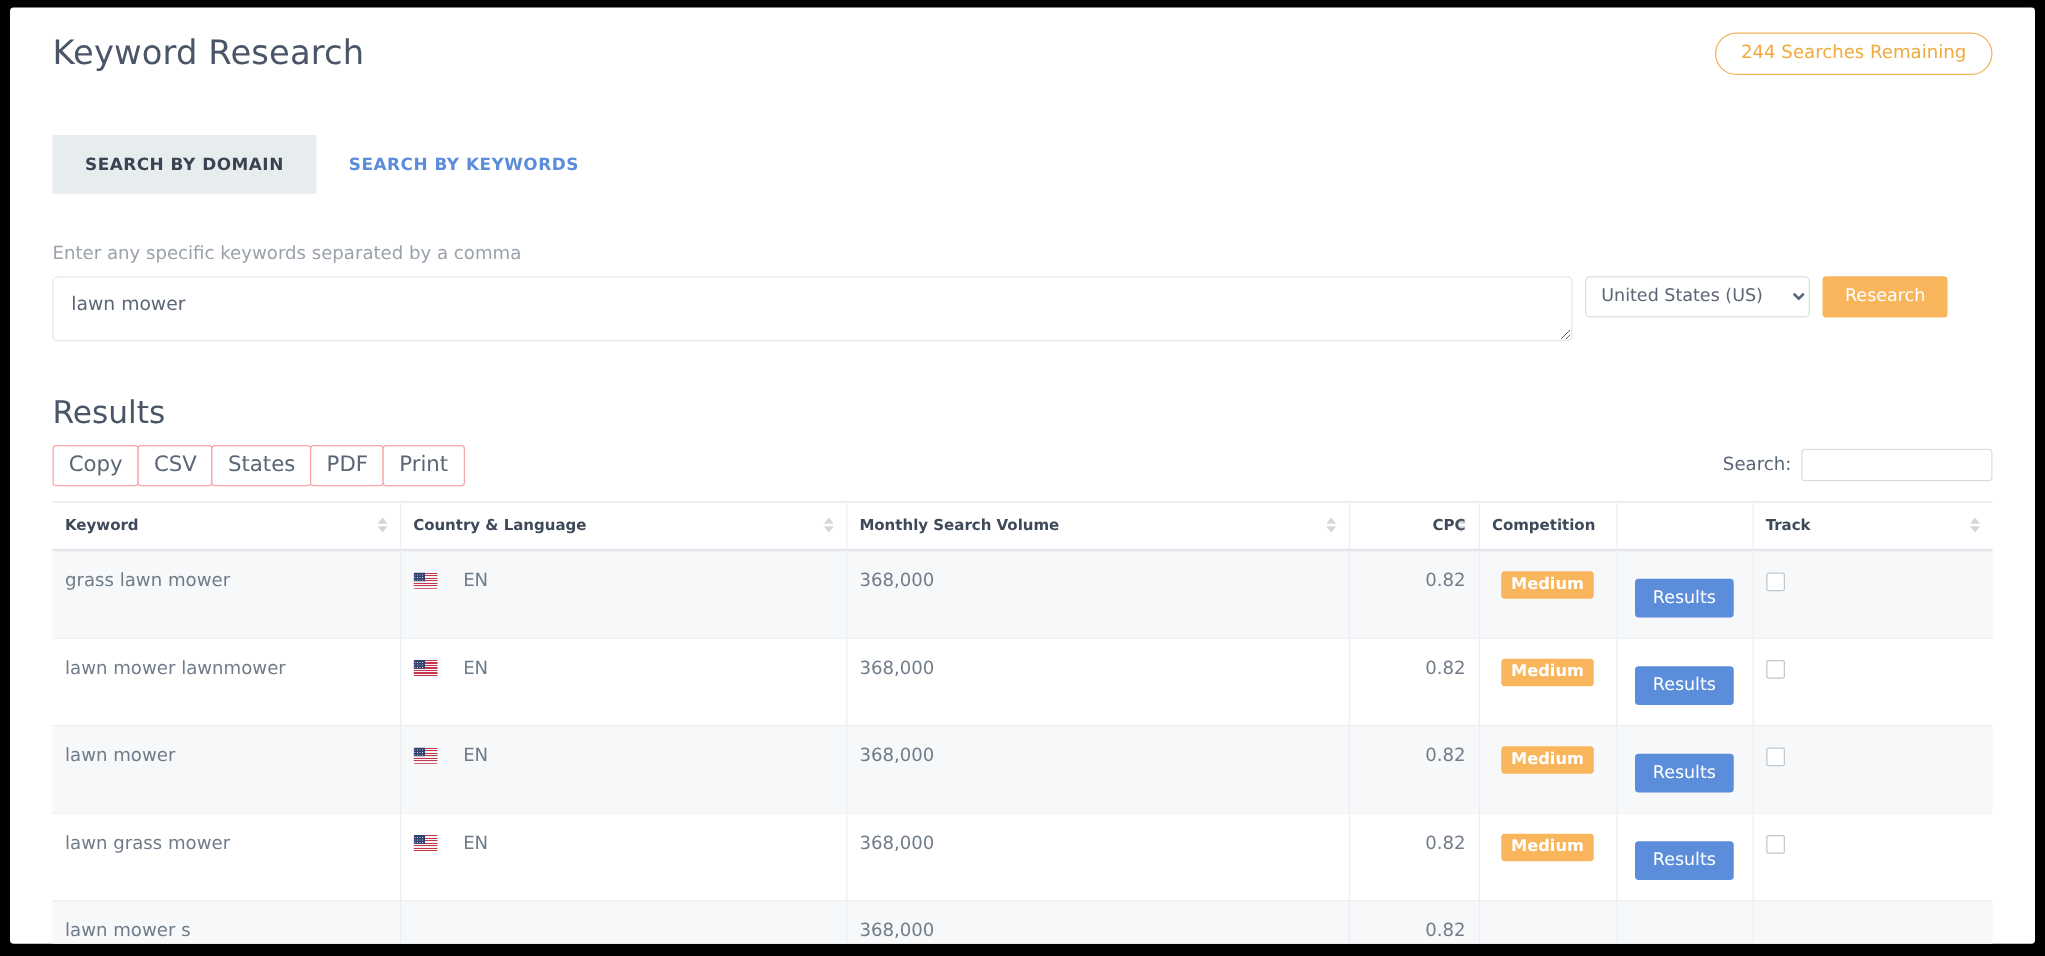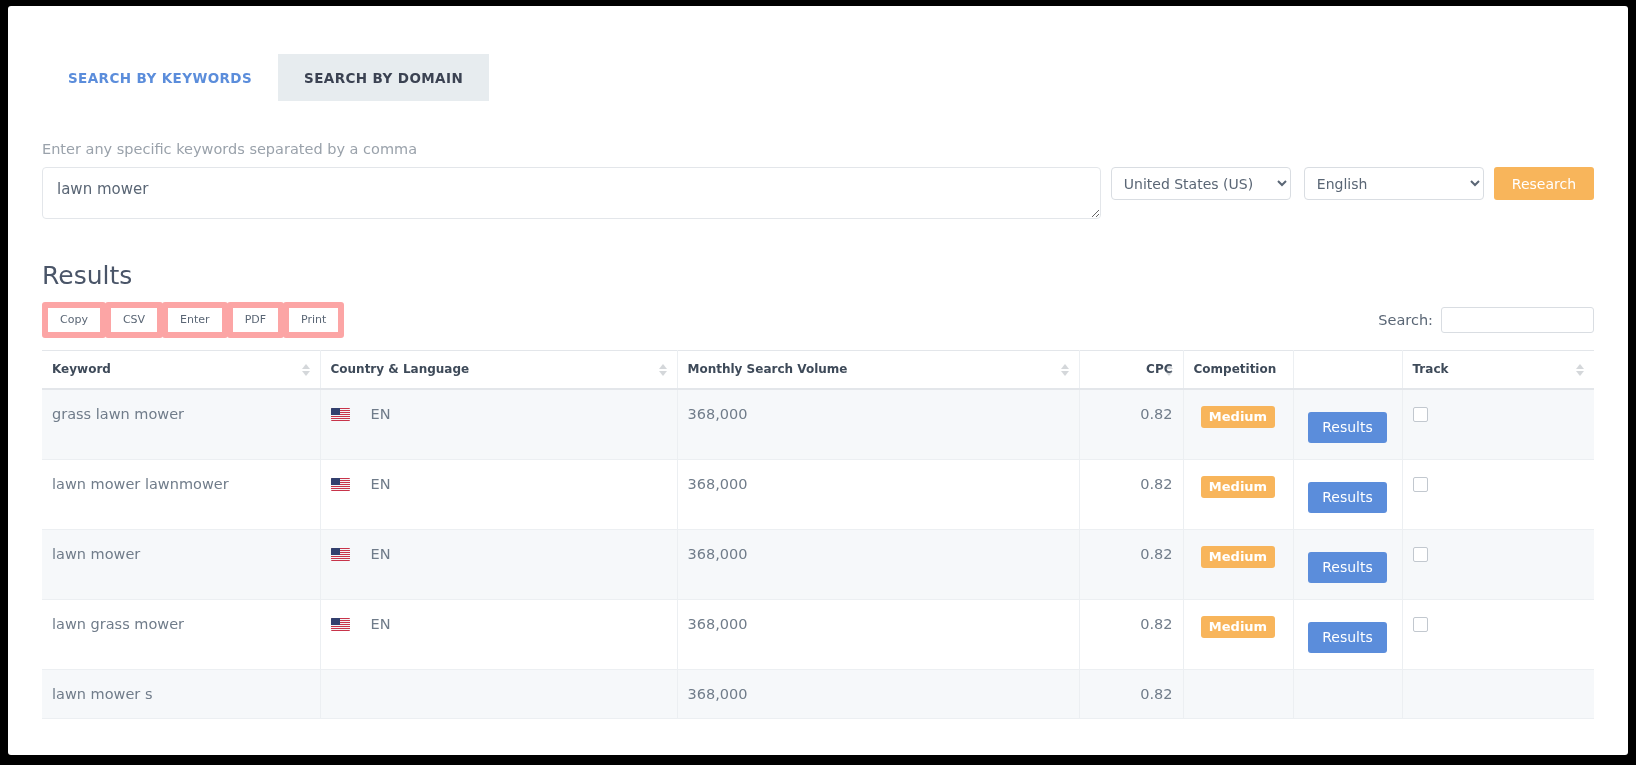--- a/index.html
+++ b/index.html
@@ -80,21 +80,21 @@
     border-radius: 4px;
     padding: 12px 14px;
     font-size: 15px;
     color: #5a6675;
     font-family: inherit;
     resize: vertical;
     outline: none;
     background: #fff;
   }
   .kw-textarea::placeholder { color: #b9c0c8; }
-  .selects { display: flex; flex-direction: row; gap: 13px; }
+  .selects { display: flex; flex-direction: column; gap: 13px; }
   .sel {
     width: 180px; height: 33px;
     border: 1px solid #d9dde2;
     border-radius: 4px;
     background: #fff;
     color: #5a6675;
     font-size: 14px;
     font-family: inherit;
     padding: 0 8px;
     outline: none;
@@ -117,24 +117,24 @@
   .results-title {
     font-size: 25px; font-weight: 400; color: #4a5568;
     margin: 42px 0 0 0;
   }
   .table-tools {
     display: flex; align-items: center; justify-content: space-between;
     margin-top: 12px;
   }
   .export-group { display: flex; }
   .export-btn {
-    border: 6px solid #fca5a5;
+    border: 1px solid #fca5a5;
     background: #fff;
     color: #5a6675;
-    font-size: 11px;
+    font-size: 17px;
     padding: 5px 12px 6px 12px;
     margin-right: -1px;
     cursor: pointer;
     font-family: inherit;
     border-radius: 3px;
   }
   .search-wrap {
     display: flex; align-items: center; gap: 8px;
     font-size: 14.5px; color: #5a6675;
   }
@@ -266,47 +266,48 @@
   }
   .cell-mid { vertical-align: middle; }
 </style>
 </head>
 <body>
 
 <div class="screen">
  <div class="page">
   <div class="inner">
 
+    <div class="app-header">
+      <h1 class="page-title">Keyword Research</h1>
+      <div class="quota-badge">244 Searches Remaining</div>
+    </div>
 
     <div class="tabs">
+      <button class="tab active">SEARCH BY DOMAIN</button>
       <button class="tab">SEARCH BY KEYWORDS</button>
-      <button class="tab active">SEARCH BY DOMAIN</button>
     </div>
 
     <div class="form-label">Enter any specific keywords separated by a comma</div>
     <div class="form-row">
       <textarea class="kw-textarea" placeholder="" style="">lawn mower</textarea>
       <div class="selects">
         <select class="sel">
           <option>United States (US)</option>
         </select>
-        <select class="sel">
-          <option>English</option>
-        </select>
       </div>
       <button class="research-btn">Research</button>
     </div>
 
     <h2 class="results-title">Results</h2>
 
     <div class="table-tools">
       <div class="export-group">
         <button class="export-btn">Copy</button>
         <button class="export-btn">CSV</button>
-        <button class="export-btn">Enter</button>
+        <button class="export-btn">States</button>
         <button class="export-btn">PDF</button>
         <button class="export-btn">Print</button>
       </div>
       <div class="search-wrap">
         <span>Search:</span>
         <input class="search-box" type="text" placeholder="" style="">
       </div>
     </div>
 
     <table class="kw-table">

